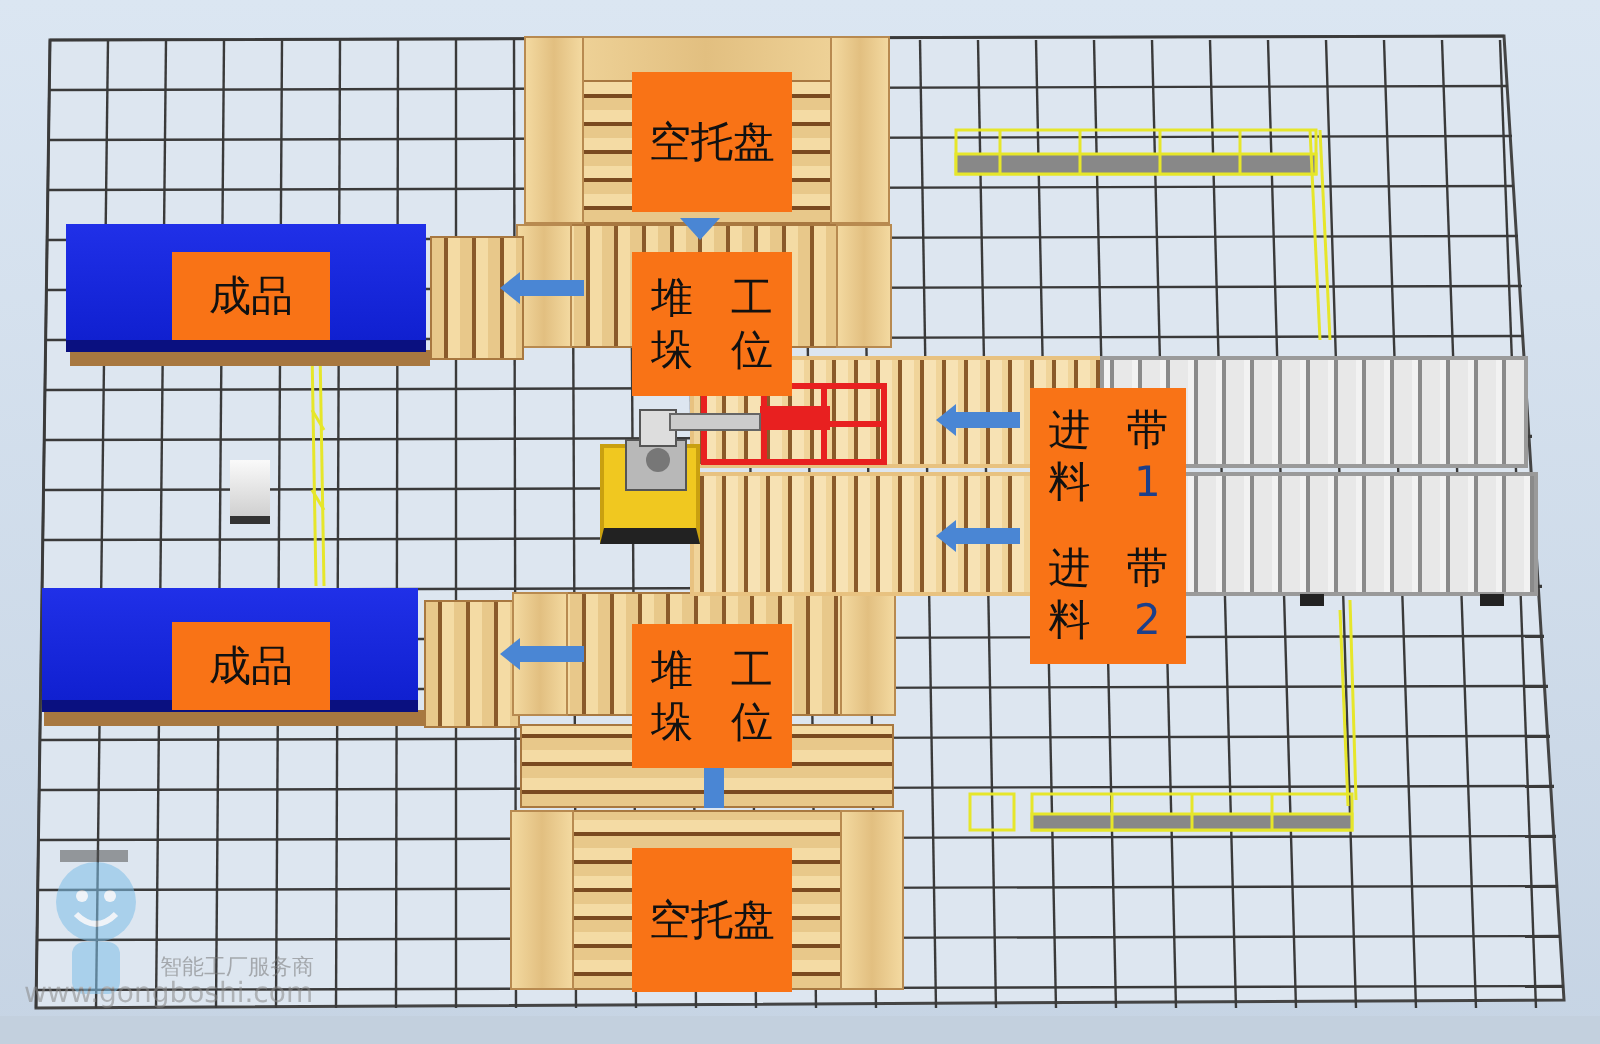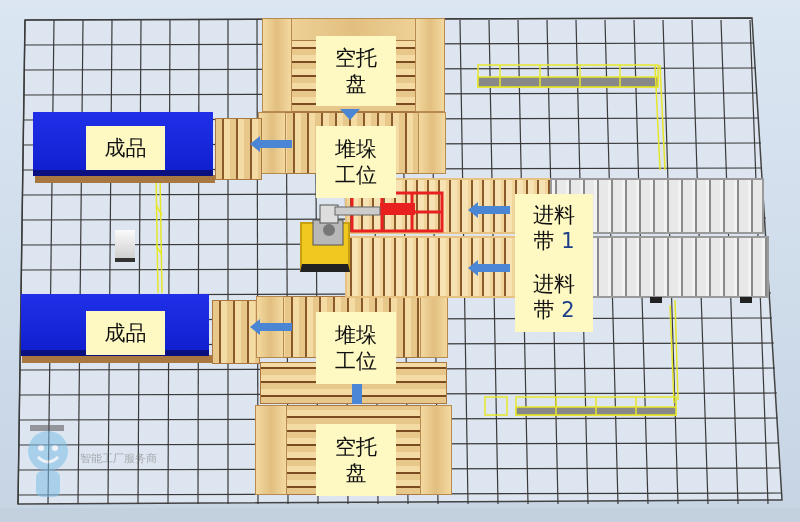--- a/index.html
+++ b/index.html
@@ -1,20 +1,20 @@
 <!DOCTYPE html>
 <html><head>
 <meta charset="utf-8">
 <style>
   html,body{margin:0;padding:0;}
   body{width:800px;height:522px;overflow:hidden;background:#c9d7e6;position:relative;font-family:"DejaVu Sans",sans-serif;}
   .frame{position:absolute;left:0;top:0;width:800px;height:522px;background:linear-gradient(#dbe6f2,#c6d4e4);}
   .floor{position:absolute;left:0;top:0;width:800px;height:522px;}
   .abs{position:absolute;}
-  .label{position:absolute;background:#fef9c3;color:#111;font-size:21px;line-height:26px;text-align:center;display:flex;align-items:center;justify-content:center;flex-direction:column;}
+  .label{position:absolute;background:#f97316;color:#111;font-size:21px;line-height:26px;text-align:center;display:flex;align-items:center;justify-content:center;flex-direction:row;}
   .label .num{color:#1d3f8a;}
   .blue-box{position:absolute;background:linear-gradient(#2030e8,#1020d0);border-bottom:6px solid #0a1080;}
   .pallet{position:absolute;background:repeating-linear-gradient(90deg,#e8c88a 0 6px,#8a5a2a 6px 8px,#f4dba4 8px 14px);border:1px solid #a87840;}
   .pallet-h{position:absolute;background:repeating-linear-gradient(0deg,#e8c88a 0 6px,#7a4a20 6px 8px,#f4dba4 8px 14px);border:1px solid #a87840;}
   .slab{position:absolute;background:linear-gradient(90deg,#f3d9a0,#e2bf80,#f3d9a0);border:1px solid #b88a50;}
   .roller-wood{position:absolute;background:repeating-linear-gradient(90deg,#f0d49a 0 3px,#8a5a2a 3px 5px,#f7e2b4 5px 11px);border:2px solid #e8c280;}
   .roller-gray{position:absolute;background:repeating-linear-gradient(90deg,#f2f2f2 0 3px,#8a8a8a 3px 5px,#e8e8e8 5px 14px);border:2px solid #9a9a9a;}
   .arrow{position:absolute;}
   .watermark{position:absolute;opacity:.55;}
 </style>
@@ -219,14 +219,15 @@
 
 <div class="watermark" style="left:10px;top:415px;width:180px;height:95px;">
   <svg style="position:absolute;left:8px;top:8px;width:60px;height:80px;" viewBox="0 0 60 80">
     <rect x="12" y="2" width="34" height="6" fill="#555"></rect>
     <circle cx="30" cy="28" r="20" fill="#7fbfe8"></circle>
     <circle cx="23" cy="25" r="3" fill="#fff"></circle>
       <circle cx="37" cy="25" r="3" fill="#fff"></circle>
     <path d="M20 34 Q30 44 40 34" stroke="#fff" stroke-width="3" fill="none"></path>
     <rect x="18" y="48" width="24" height="26" rx="6" fill="#7fbfe8"></rect>
   </svg>
-  <div style="position:absolute;left:70px;top:36px;font-size:11px;color:#777;">智能工厂服务商</div>
+  <div style="position:absolute;left:70px;top:61px;font-size:11px;color:#777;">智能工厂服务商</div>
+  <div style="position:absolute;left:2px;top:74px;font-size:14px;color:#888;">www.gongboshi.com</div>
 </div>
 
 </body></html>

